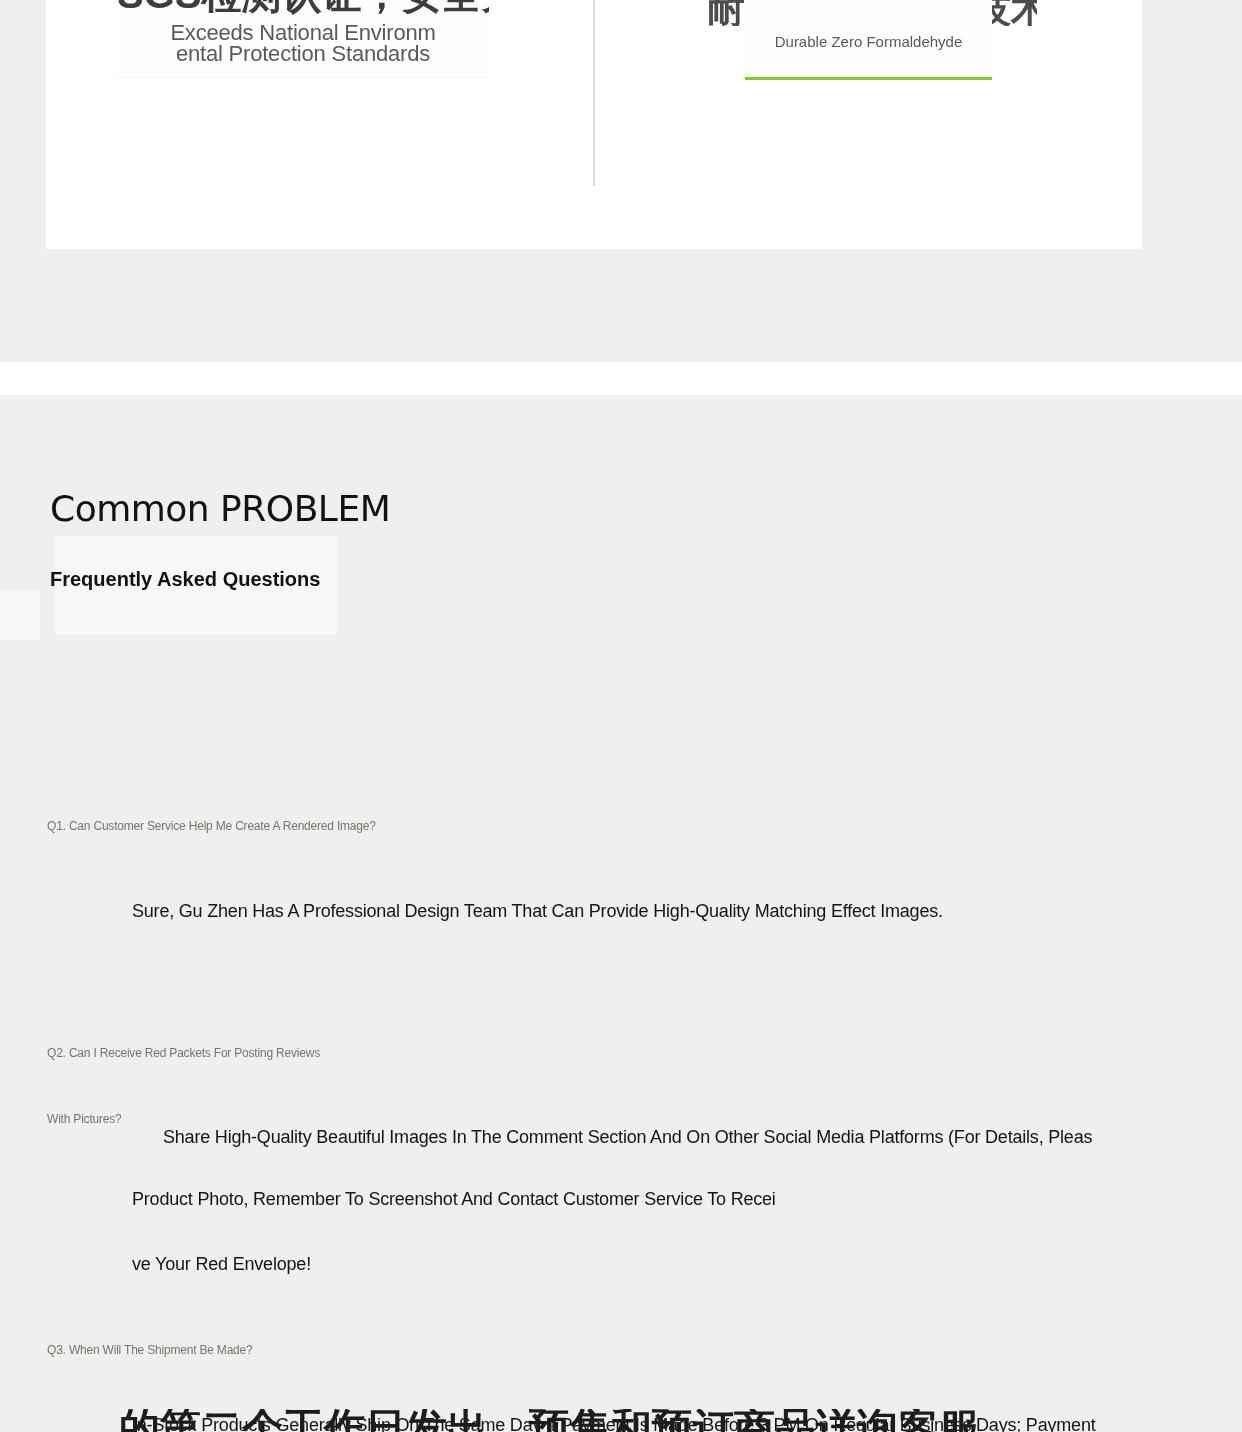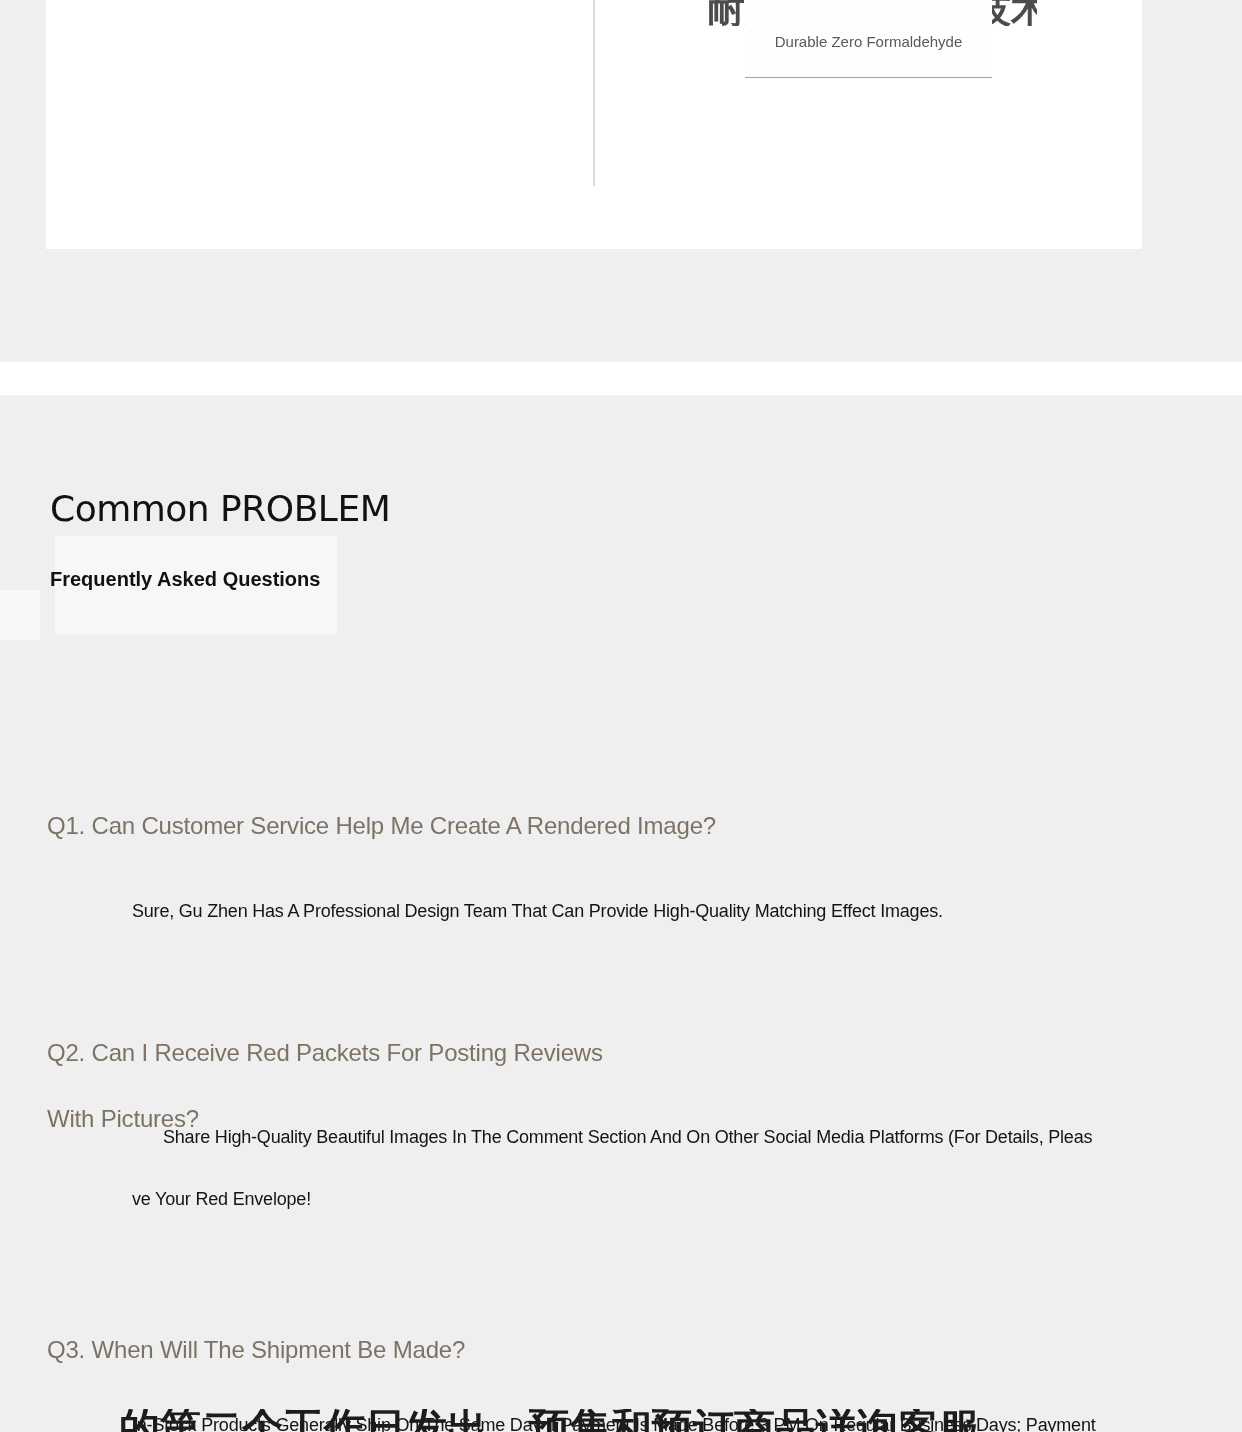--- a/index.html
+++ b/index.html
@@ -68,21 +68,21 @@
     line-height: 46px;
     margin-top: -14px;
     white-space: nowrap;
     filter: blur(0.4px);
   }
   .cert-card-right {
     position: absolute;
     left: 699px; top: 0;
     width: 247px; height: 77px;
     background: #fefefe;
-    border-bottom: 1px solid #84cc16;
+    border-bottom: 3px solid #84cc16;
     text-align: center;
   }
   .cert-en-right {
     margin-top: 34px;
     font-size: 15px;
     line-height: 16px;
     color: #595959;
   }
   
   .white-strip {
@@ -120,21 +120,21 @@
     position: absolute;
     left: 50px; top: 568px;
     font-size: 20px;
     font-weight: 700;
     color: #111111;
     white-space: nowrap;
   }
   .question {
     position: absolute;
     left: 47px;
-    font-size: 24px;
+    font-size: 12px;
     line-height: 22px;
     color: #7d7365;
     letter-spacing: -0.2px;
     white-space: pre;
   }
   .q1 { top: 771px; }
   .q2 { top: 998px; }
   .q3 { top: 1295px; }
   .answer {
     position: absolute;
@@ -165,20 +165,29 @@
     margin-top: -6px;
     white-space: nowrap;
   }
 </style>
 </head>
 <body>
 
 <div class="page">
 
   <div class="cert-panel">
+    <div class="cert-card-left">
+      <div class="cert-zh-clip-left">
+        <span class="zh">SGS检测认证，安全无甲醛</span>
+      </div>
+      <div class="cert-en-left">
+        <div>Exceeds National Environm</div>
+        <div>ental Protection Standards</div>
+      </div>
+    </div>
 
     <div class="cert-divider"></div>
 
     <div class="cert-zh-clip-right">
       <span class="zh">耐用持久零甲醛技术</span>
     </div>
     <div class="cert-card-right">
       <div class="cert-en-right">Durable Zero Formaldehyde</div>
     </div>
   </div>
@@ -199,20 +208,21 @@
   </div>
 
   <div class="question q2">
     <div>Q2. Can I Receive Red Packets For Posting Reviews</div>
     <div>With Pictures?</div>
   </div>
   <div class="answer a2a">
     <div>Share High-Quality Beautiful Images In The Comment Section And On Other Social Media Platforms (For Details, Pleas</div>
   </div>
   <div class="answer a2b">
+    <div>Product Photo, Remember To Screenshot And Contact Customer Service To Recei</div>
     <div>ve Your Red Envelope!</div>
   </div>
 
   <div class="question q3">
     <div>Q3. When Will The Shipment Be Made?</div>
   </div>
   <div class="answer a3">
     <div>In-Stock Products Generally Ship On The Same Day If Payment Is Made Before 3 PM On Regular Business Days; Payment</div>
     
   </div>

